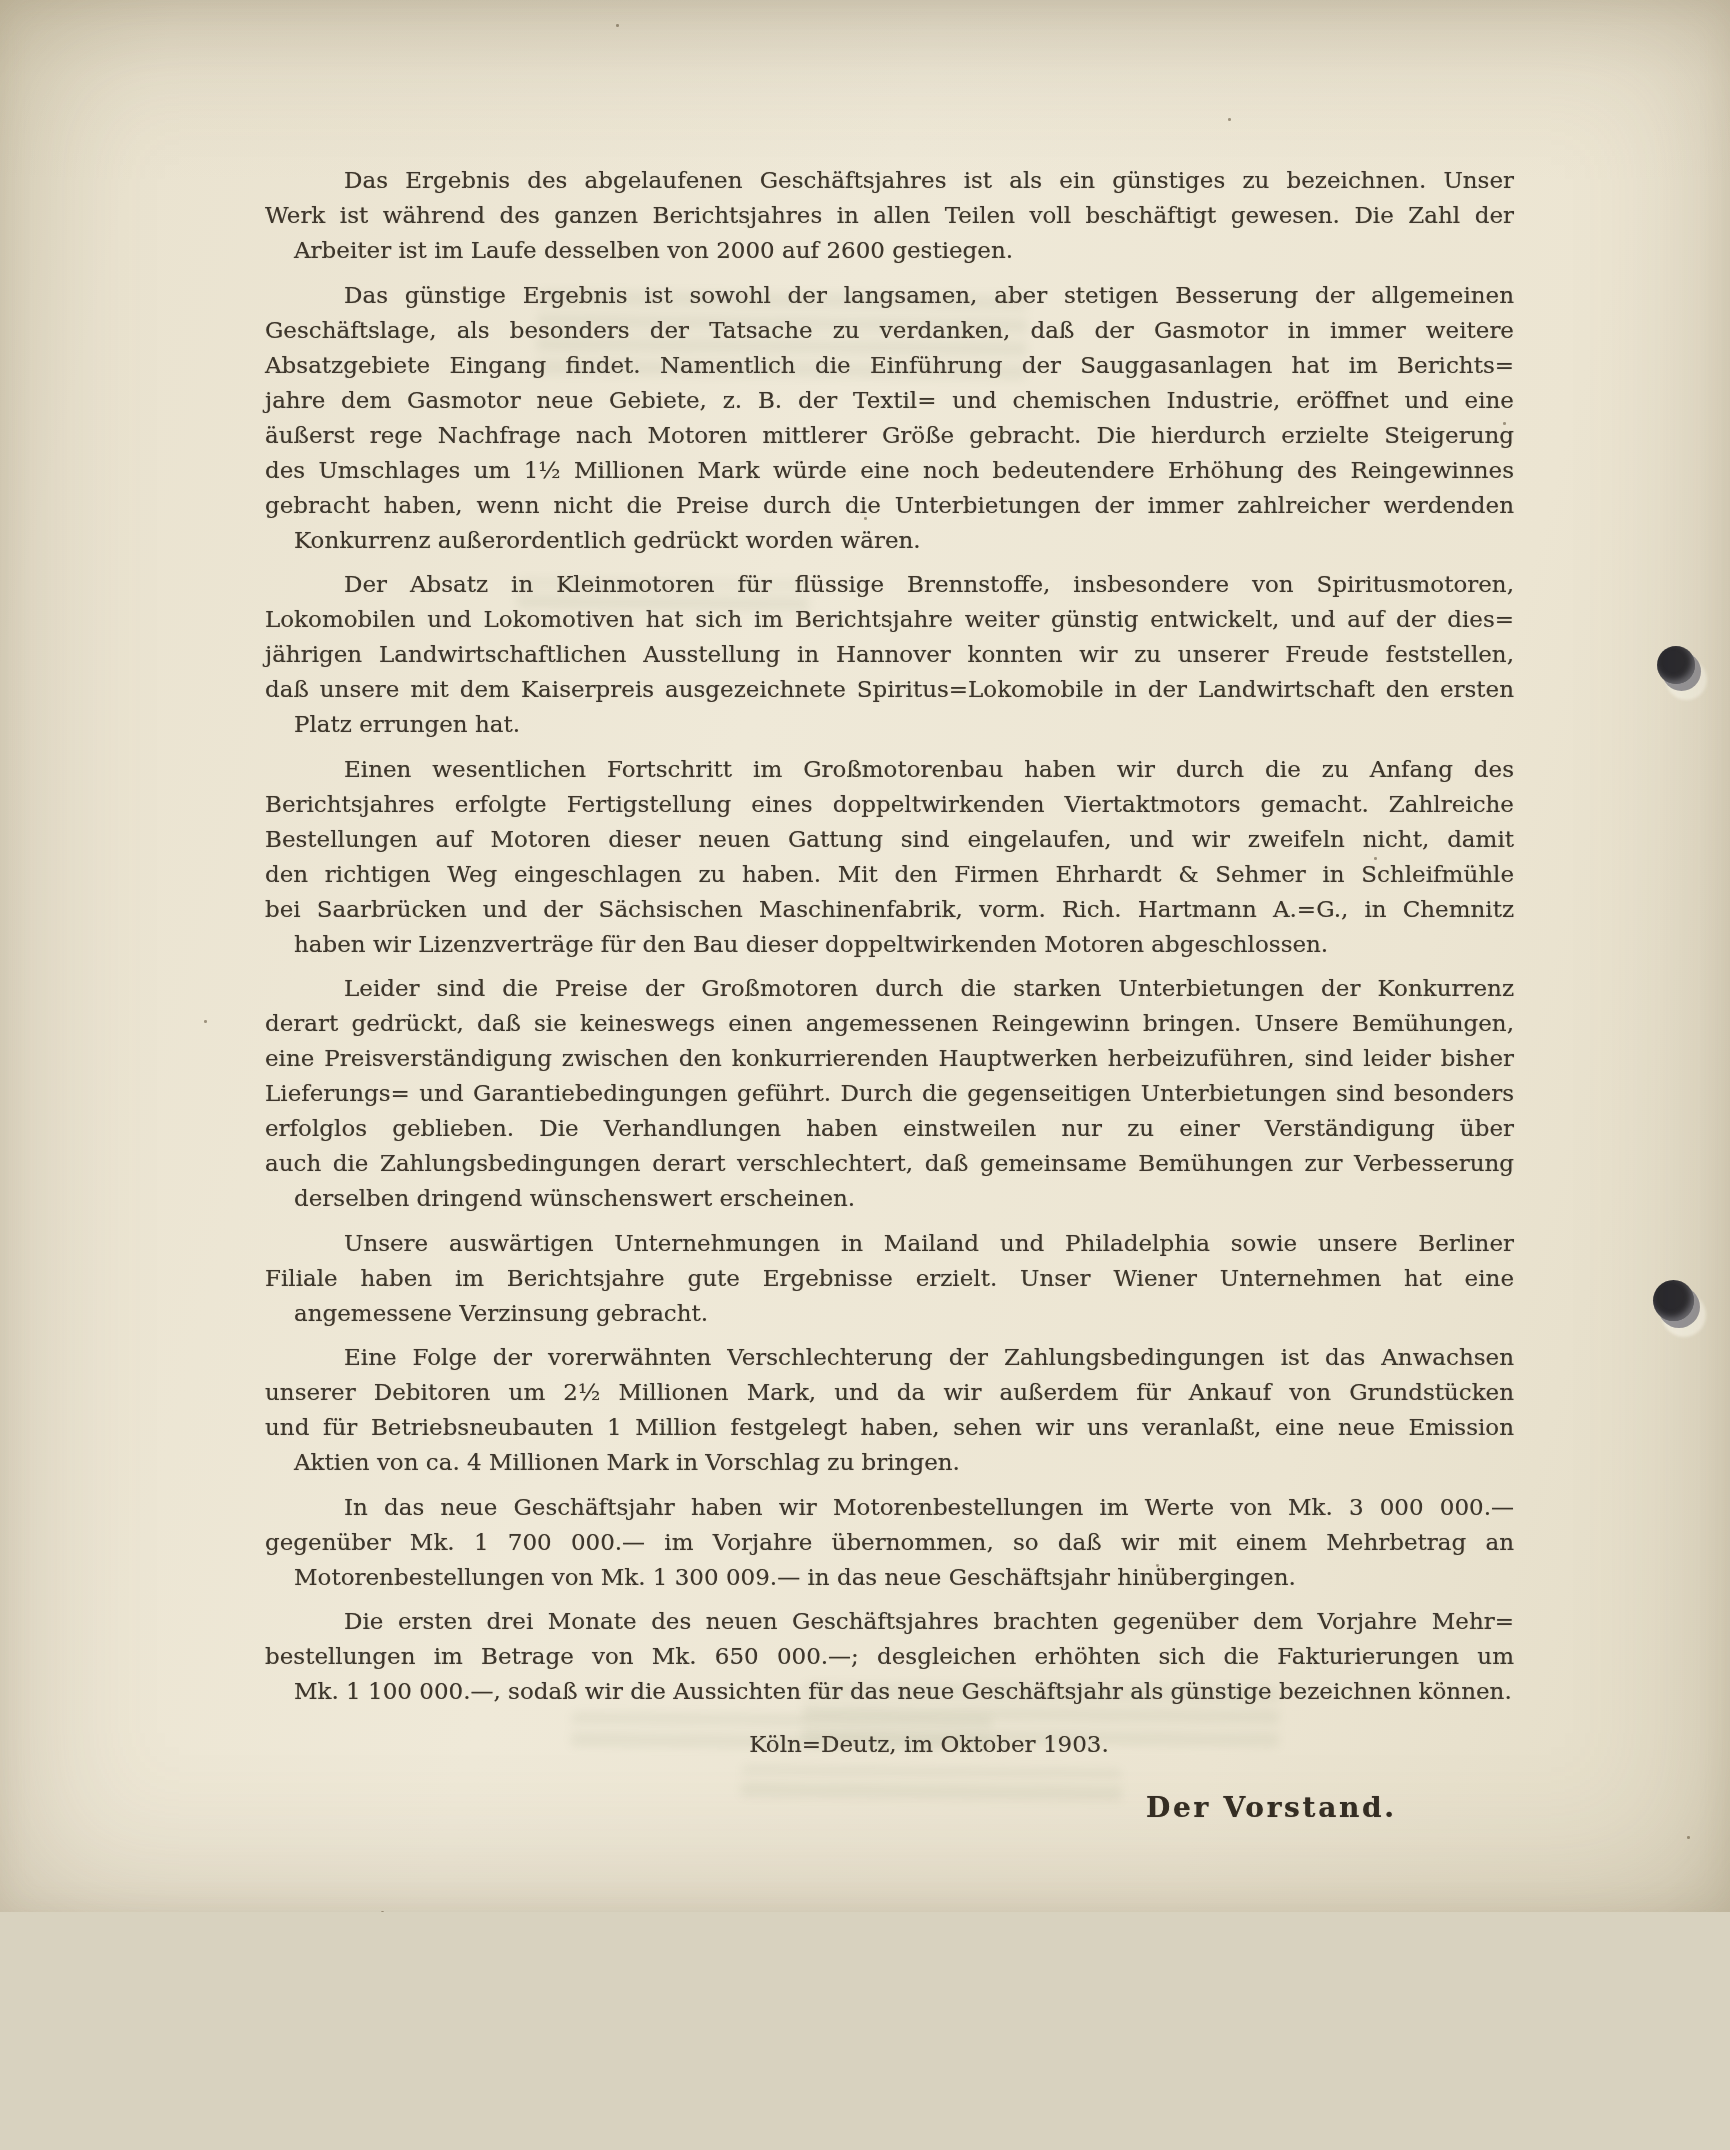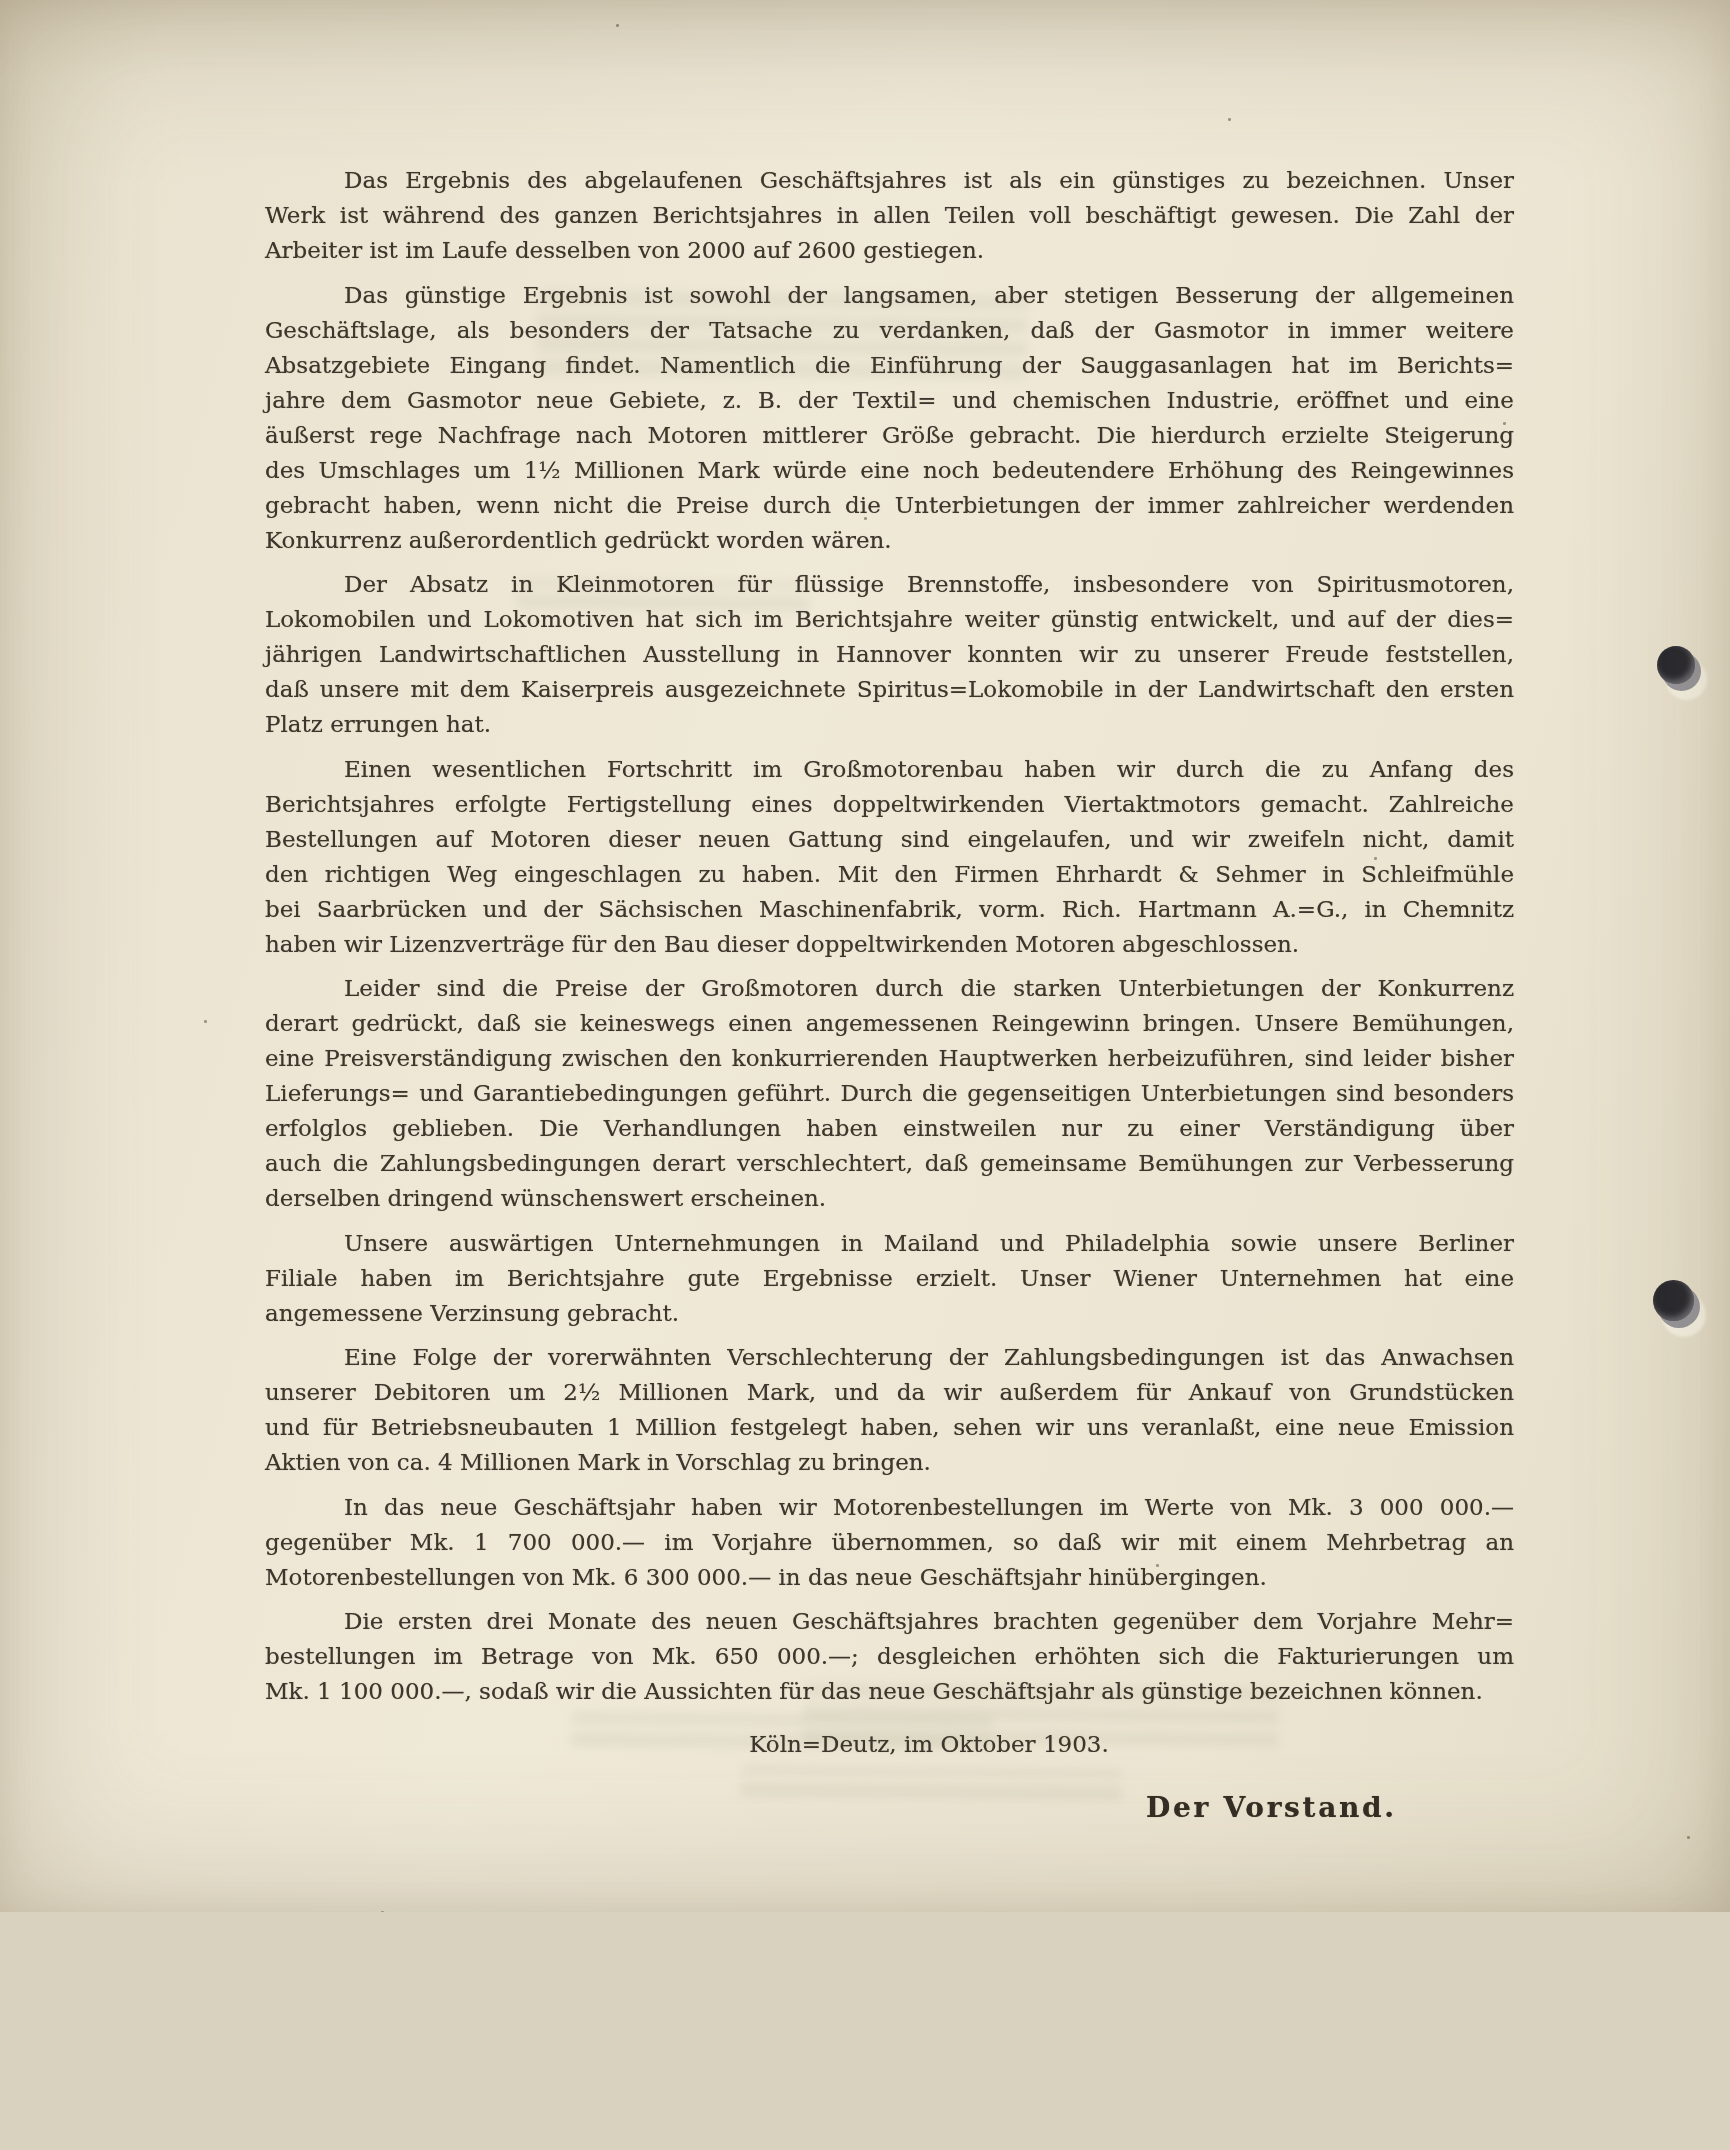--- a/index.html
+++ b/index.html
@@ -34,21 +34,21 @@
     line-height: 35px;
     text-shadow: 0 0 0.7px rgba(70,58,42,0.55);
   }
   .para { margin: 0 0 9.5px 0; }
   .line {
     text-align: justify;
     text-align-last: justify;
     white-space: normal;
   }
   .line.p-first { text-indent: 79px; }
-  .line.p-last { text-align-last: left; }
+  .line.p-last { text-align-last: left; margin-left: 29px; }
   .dateline {
     margin-top: 17.7px;
     text-indent: 79px;
     text-align: center;
   }
   .signature {
     margin-top: 28.6px;
     margin-left: 881px;
     width: -moz-fit-content; width: fit-content;
     font-size: 28px;
@@ -152,21 +152,21 @@
         </div>
         <div class="para">
           <div class="line p-first">Eine Folge der vorerwähnten Verschlechterung der Zahlungsbedingungen ist das Anwachsen</div>
           <div class="line">unserer Debitoren um 2½ Millionen Mark, und da wir außerdem für Ankauf von Grundstücken</div>
           <div class="line">und für Betriebsneubauten 1 Million festgelegt haben, sehen wir uns veranlaßt, eine neue Emission</div>
           <div class="line p-last">Aktien von ca. 4 Millionen Mark in Vorschlag zu bringen.</div>
         </div>
         <div class="para">
           <div class="line p-first">In das neue Geschäftsjahr haben wir Motorenbestellungen im Werte von Mk. 3 000 000.—</div>
           <div class="line">gegenüber Mk. 1 700 000.— im Vorjahre übernommen, so daß wir mit einem Mehrbetrag an</div>
-          <div class="line p-last">Motorenbestellungen von Mk. 6 300 000.— in das neue Geschäftsjahr hinübergingen.</div>
+          <div class="line p-last">Motorenbestellungen von Mk. 1 300 009.— in das neue Geschäftsjahr hinübergingen.</div>
         </div>
         <div class="para">
           <div class="line p-first">Die ersten drei Monate des neuen Geschäftsjahres brachten gegenüber dem Vorjahre Mehr=</div>
           <div class="line">bestellungen im Betrage von Mk. 650 000.—; desgleichen erhöhten sich die Fakturierungen um</div>
           <div class="line p-last">Mk. 1 100 000.—, sodaß wir die Aussichten für das neue Geschäftsjahr als günstige bezeichnen können.</div>
         </div>
       </div>
     <div class="dateline">Köln=Deutz, im Oktober 1903.</div>
     <div class="signature">Der Vorstand.</div>
   </div>

